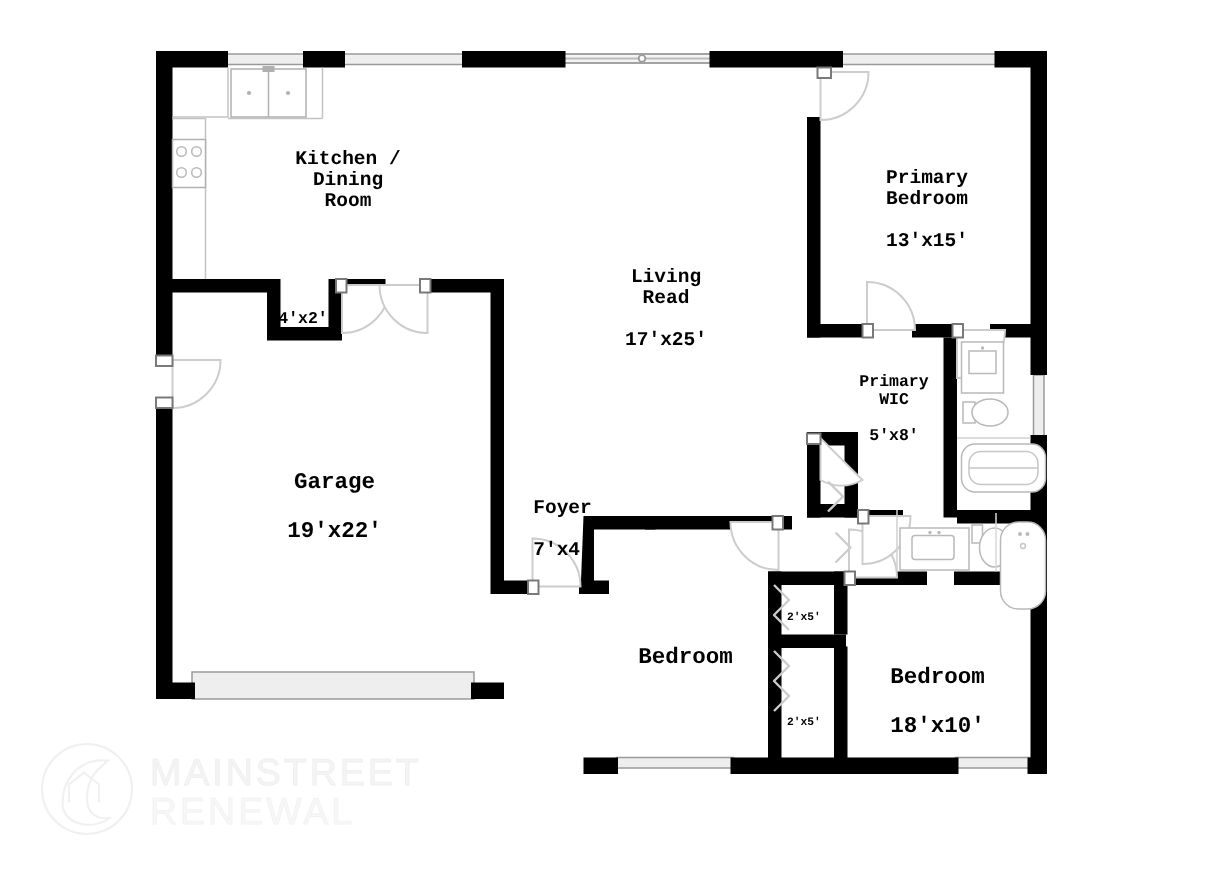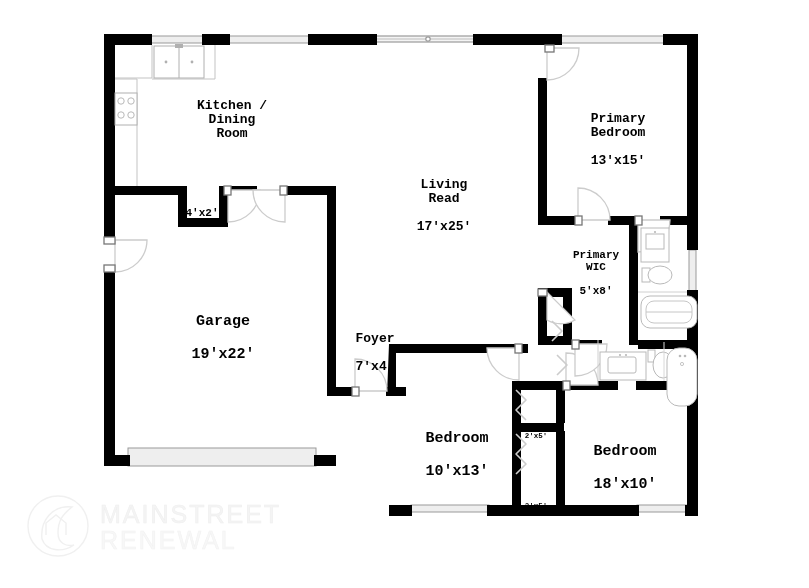--- a/index.html
+++ b/index.html
@@ -33,21 +33,21 @@
     font-family: Liberation Mono, monospace;
     font-weight: bold;
     color: #000000;
     line-height: 1.08;
     white-space: pre-line;
     pointer-events: none;
   }
   .room-label.big   { font-size: 15px; }
   .room-label.mid   { font-size: 13px; }
   .room-label.small { font-size: 11px; }
-  .room-label.tiny  { font-size: 7.5px; margin-top: 24px; }
+  .room-label.tiny  { font-size: 7.5px; }
 
   #disclaimer {
     position: absolute;
     left: 0;
     top: 543px;
     width: 809px;
     text-align: center;
     font-family: "Liberation Serif", serif;
     font-size: 12.5px;
     color: #1a1a1a;
@@ -317,21 +317,20 @@
   </div>
 
   <div class="room-label small" style="left:546px; top:238px; width:100px;">
     <div>Primary
 WIC</div>
     <div>5'x8'</div>
   </div>
 
   <div class="room-label big" style="left:397px; top:415px; width:120px;">
     <div>Bedroom</div>
-    <div>10'x13'</div>
   </div>
 
   <div class="room-label big" style="left:565px; top:428px; width:120px;">
     <div>Bedroom</div>
     <div>18'x10'</div>
   </div>
 
   <div class="room-label tiny" style="left:513px; top:400px; width:46px;">
     <div>2'x5'</div>
   </div>

